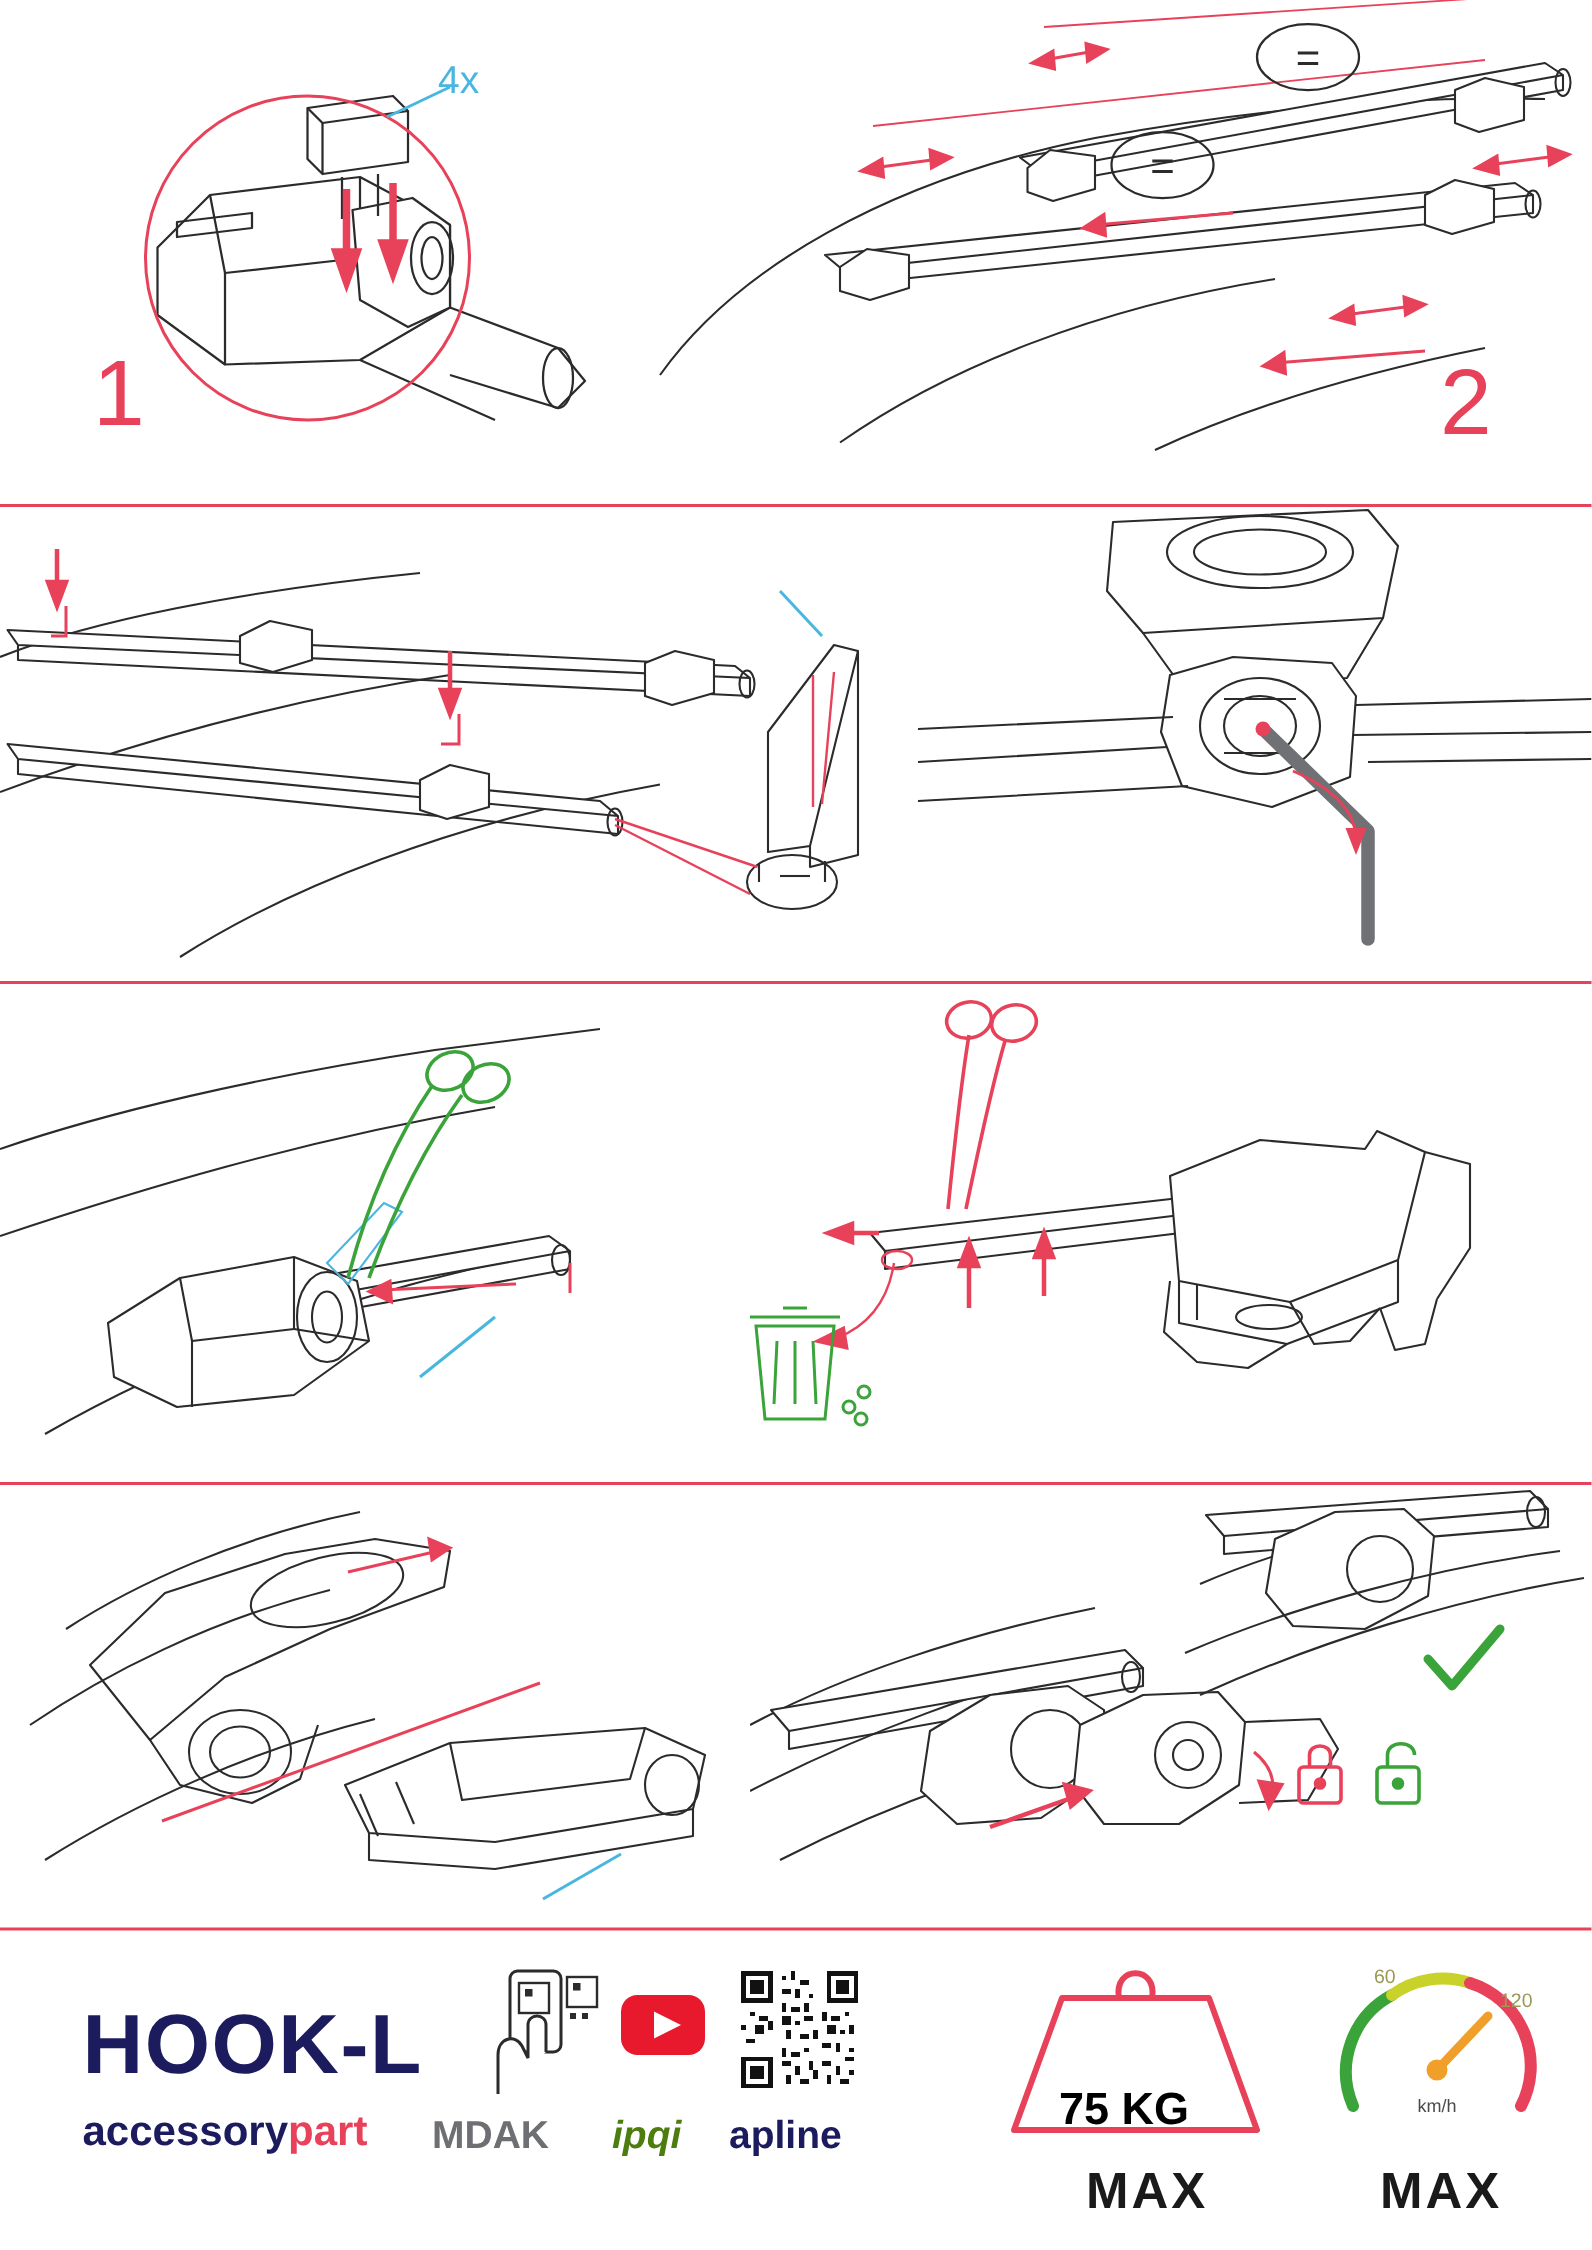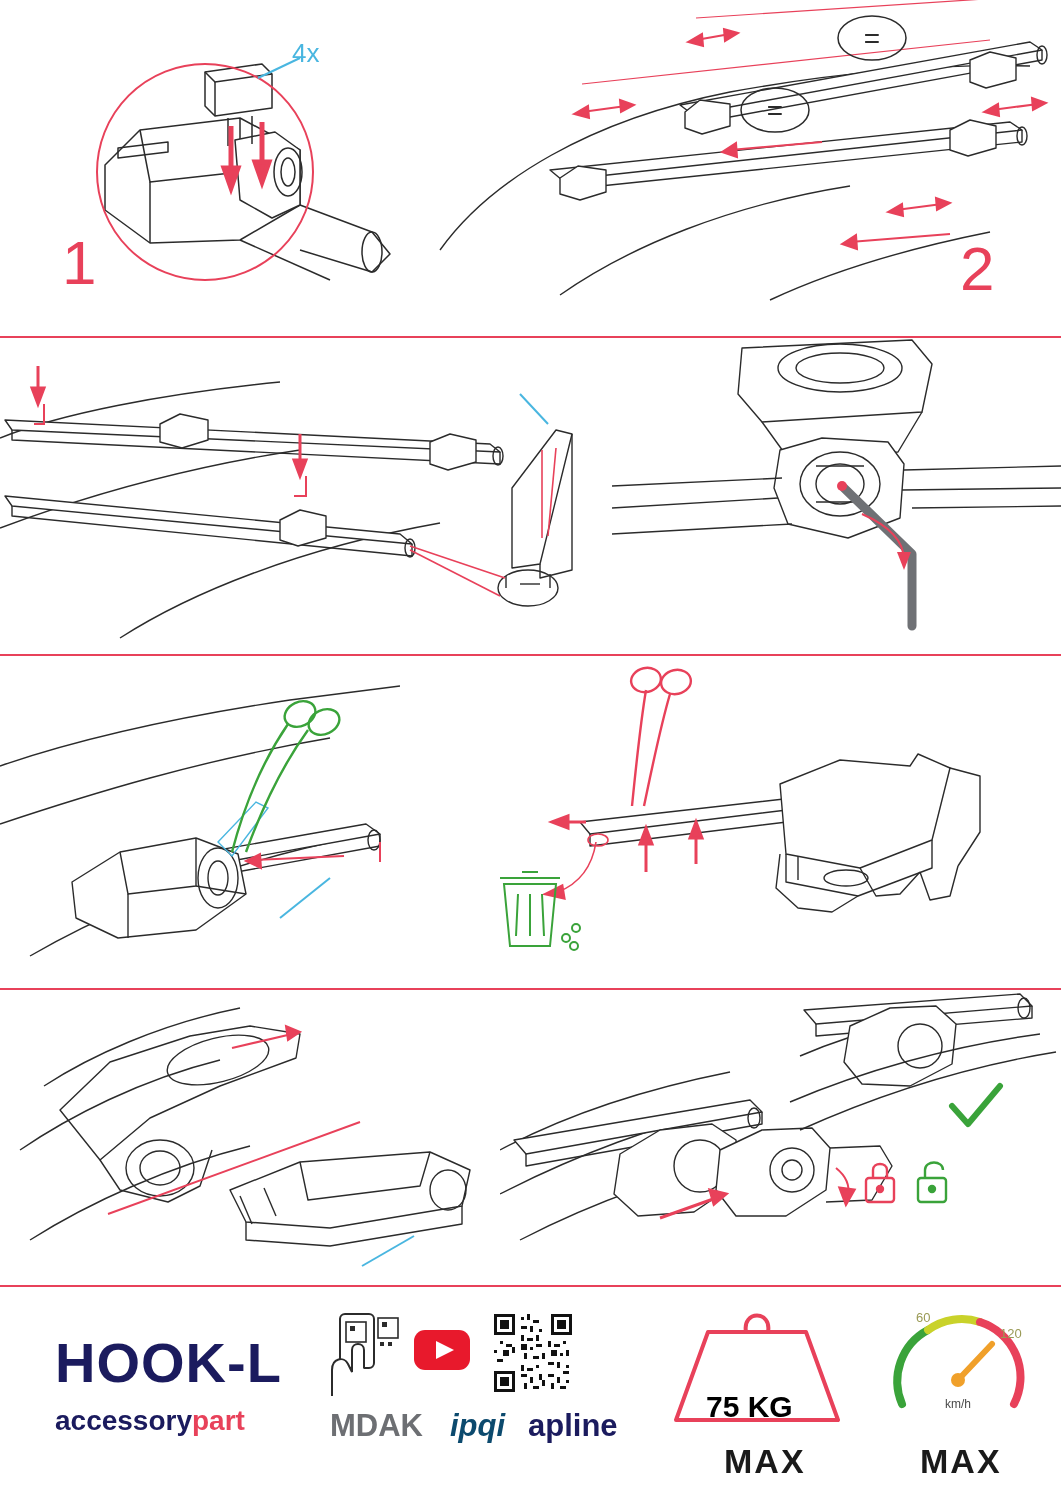--- a/index.html
+++ b/index.html
@@ -15,21 +15,21 @@
   .lbl{position:absolute;font-size:20px;}
   .lbl-blue{color:#49b6e0;}
 
   svg{display:block;overflow:visible;}
 
   
   .footer{position:absolute;left:0;top:1290px;width:1061px;height:210px;}
   .brand{position:absolute;left:55px;top:40px;font-size:56px;font-weight:700;color:#1b1b5e;letter-spacing:1px;}
   .brandsub{position:absolute;left:55px;top:115px;font-size:28px;font-weight:700;color:#1b1b5e;text-align:right;}
   .brandsub .accent{color:#e8415a;}
-  .partner{position:absolute;top:118px;font-size:31px;font-weight:700;color:#6d6f73;margin-left:42px;}
+  .partner{position:absolute;top:118px;font-size:26px;font-weight:700;color:#6d6f73;}
   .weight-label{position:absolute;font-size:34px;font-weight:700;color:#1a1a1a;letter-spacing:2px;}
   .kg{position:absolute;font-size:30px;font-weight:700;color:#000000;margin-top:24px;}
 </style>
 </head>
 <body>
 
 <div class="sheet">
 
   <div class="rule" style="top:336px"></div>
   <div class="rule" style="top:654px"></div>
@@ -381,21 +381,21 @@
       <polyline points="452,116 468,134 500,96" fill="none" stroke="#3aa33a" stroke-width="6" stroke-linecap="round" stroke-linejoin="round"></polyline>
     </svg>
 
   </div>
 
   <div class="footer">
     <div class="brand">HOOK-L</div>
     <div class="brandsub"><span>accessory</span><span class="accent">part</span></div>
 
     <div class="partner" style="left:288px;color:#6d6f73">MDAK</div>
-    <div class="partner" style="left:408px;color:#0c4a6e;font-style:italic">ipqi</div>
+    <div class="partner" style="left:408px;color:#4d7c0f;font-style:italic">ipqi</div>
     <div class="partner" style="left:486px;color:#1b1b5e">apline</div>
 
     <svg style="position:absolute;left:322px;top:22px" width="78" height="86" viewBox="0 0 78 86">
       <rect x="18" y="2" width="34" height="54" rx="5" fill="none" stroke="#2b2b2b" stroke-width="2"></rect>
       <rect x="24" y="10" width="20" height="20" fill="none" stroke="#2b2b2b" stroke-width="1.6"></rect>
       <rect x="28" y="14" width="5" height="5" fill="#2b2b2b"></rect>
       <rect x="56" y="6" width="20" height="20" fill="none" stroke="#2b2b2b" stroke-width="1.6"></rect>
       <rect x="60" y="10" width="5" height="5" fill="#2b2b2b"></rect>
       <rect x="58" y="30" width="4" height="4" fill="#2b2b2b"></rect>
         <rect x="66" y="30" width="4" height="4" fill="#2b2b2b"></rect>

